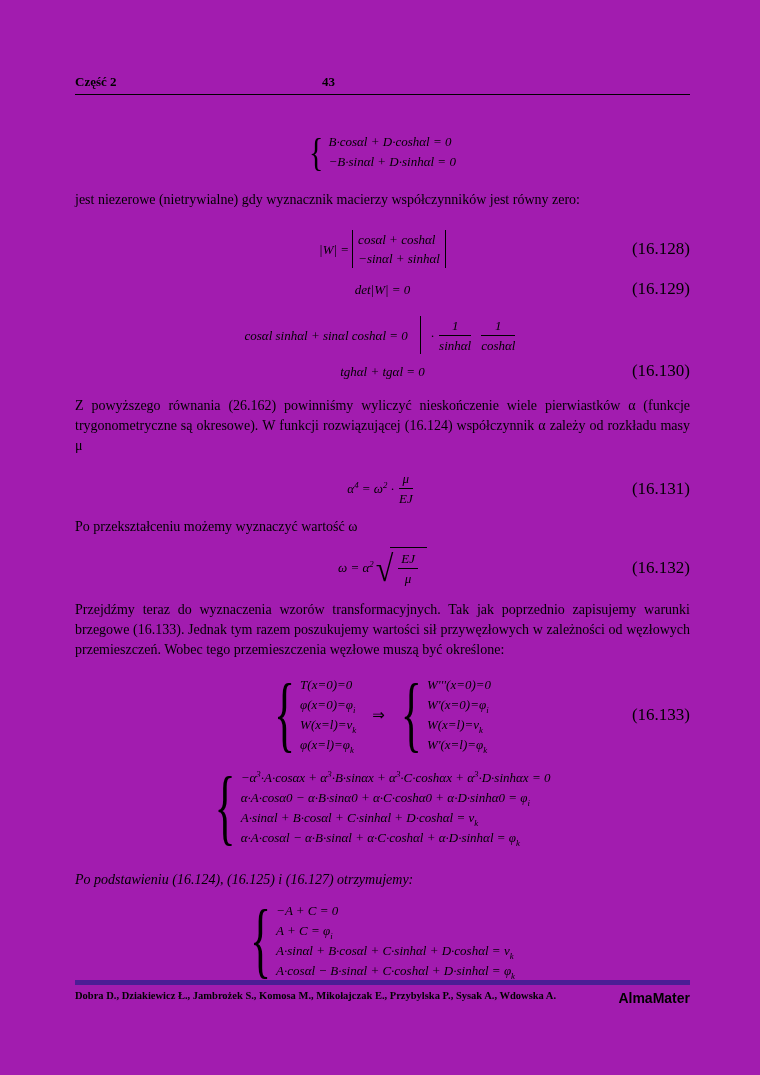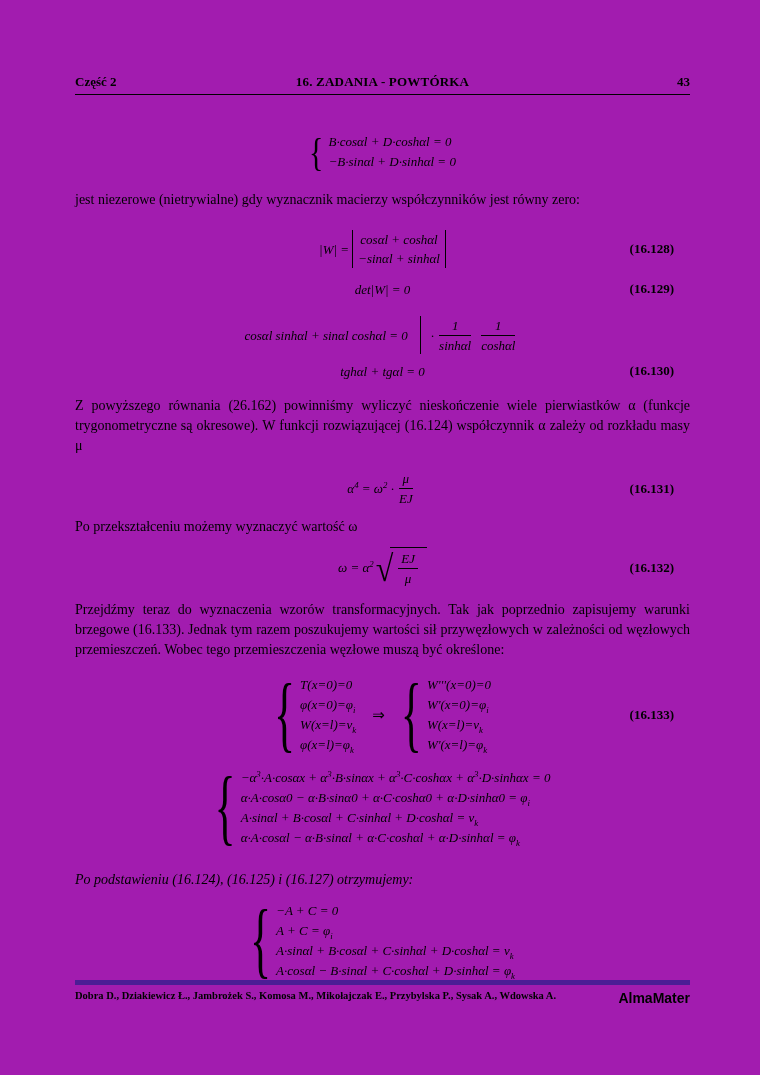--- a/index.html
+++ b/index.html
@@ -18,26 +18,26 @@
   .hdr-left  { width:130px; text-align:left; font-weight:bold; }
   .hdr-center{ flex:1; text-align:center; font-weight:bold; letter-spacing:.2px; }
   .hdr-right { width:130px; text-align:right; font-weight:bold; }
 
   .content { position:absolute; left:75px; right:70px; top:95px; }
 
   .para { font-size:14px; line-height:20px; text-align:justify; }
 
   .eq-row { position:relative; text-align:center; }
   .eq-num {
-    position:absolute; right:16px; top:50%; transform:translateY(-50%);
-    font-size:13px; font-style:normal;font-weight:bold;
+    position:absolute; right:0; top:50%; transform:translateY(-50%);
+    font-size:17px; font-style:normal;
   }
   .eq-center { display:inline-flex; align-items:center; }
 
-  .math { font-style:italic; font-size:13px; line-height:17px; white-space:nowrap;text-align:center; }
+  .math { font-style:italic; font-size:13px; line-height:17px; white-space:nowrap; }
   sup, sub { line-height:0; font-size:.68em; }
 
   
   .system { display:inline-flex; align-items:center; }
   .system .lines {
     display:inline-flex; flex-direction:column; align-items:flex-start;
     row-gap:3px; text-align:left;
   }
   .brace {
     display:inline-block; font-style:normal; line-height:1;
@@ -95,21 +95,20 @@
   .footer-authors { font-size:10.5px; font-weight:bold; }
   .footer-brand { font-size:14px; font-weight:bold; font-family:"Liberation Sans", sans-serif; }
 </style>
 </head>
 <body>
 
 <div class="page">
 
   <header class="page-header">
     <span class="hdr-left">Część 2</span>
-    <span class="hdr-center">16. ZADANIA - POWTÓRKA</span>
     <span class="hdr-right">43</span>
   </header>
 
   <section class="content">
 
     <div class="eq-row m-sys1">
       <span class="system">
         <span class="brace b2">{</span>
         <span class="lines">
           <span class="math">B·cosαl + D·coshαl = 0</span>

